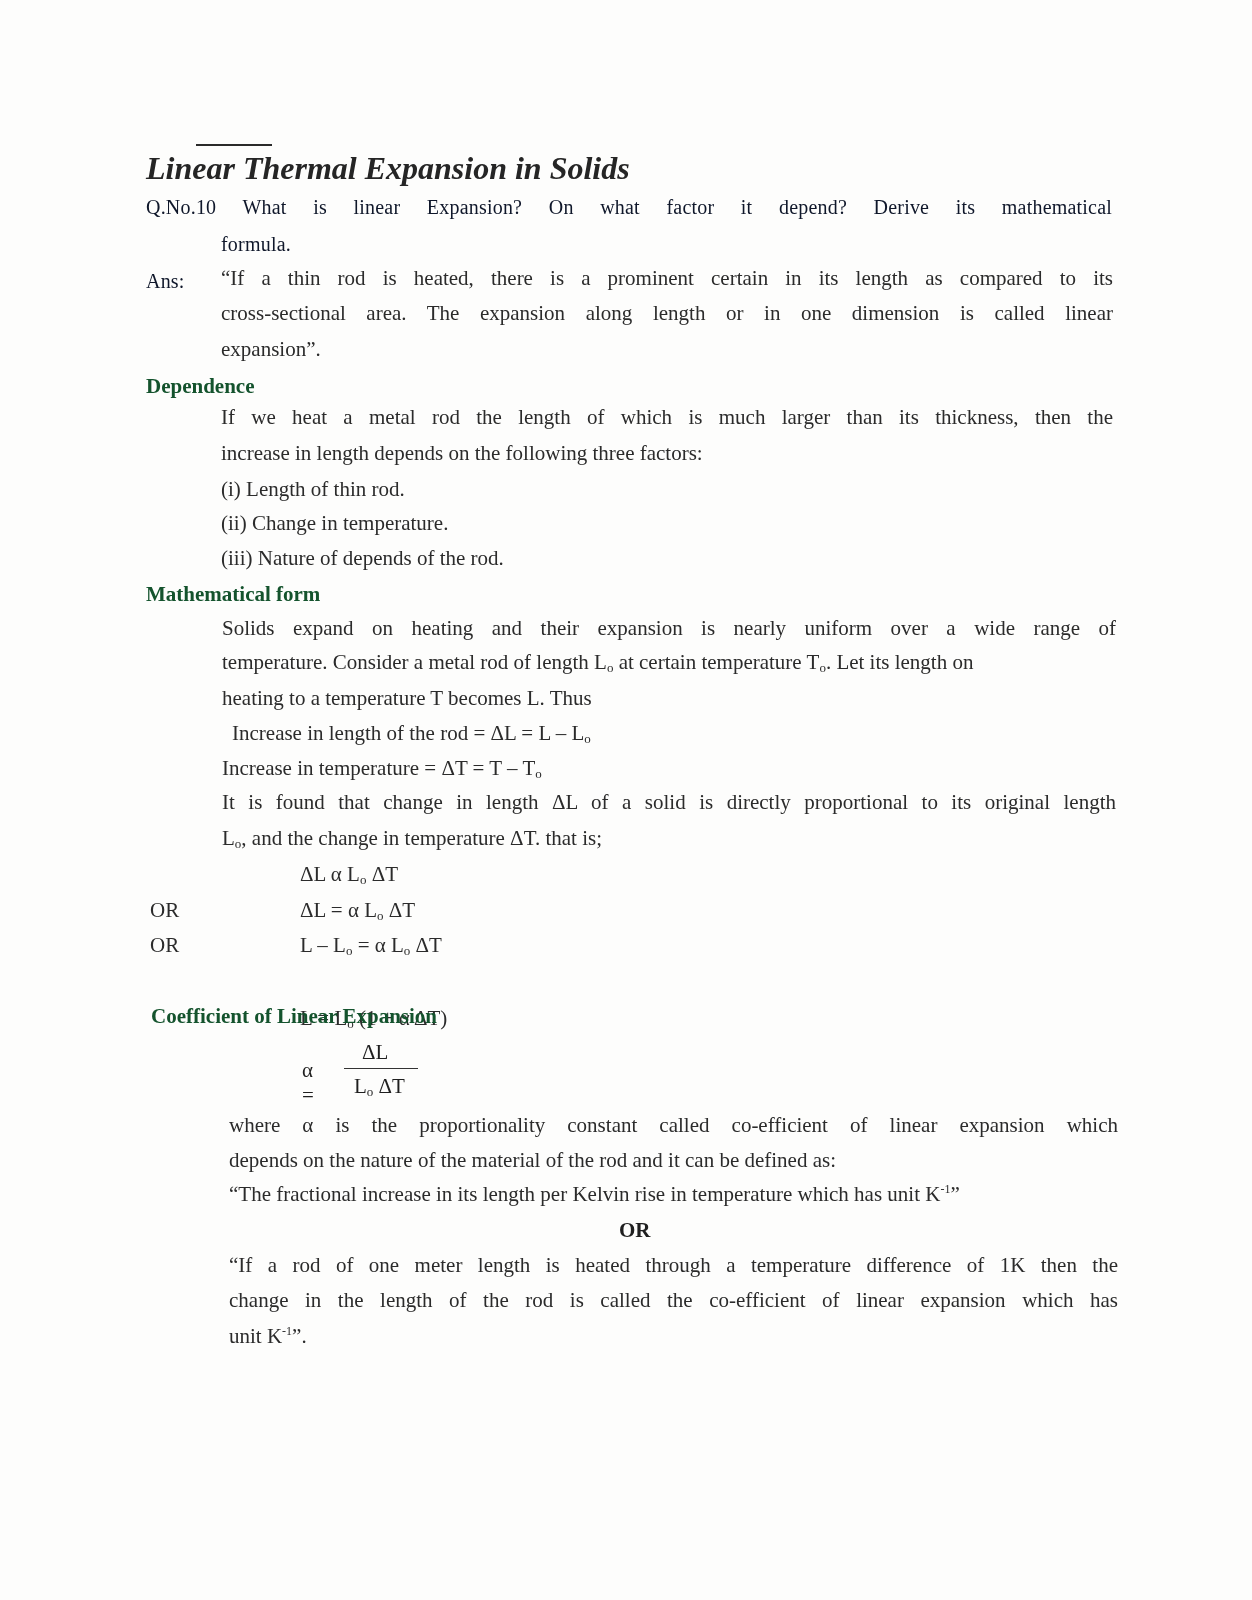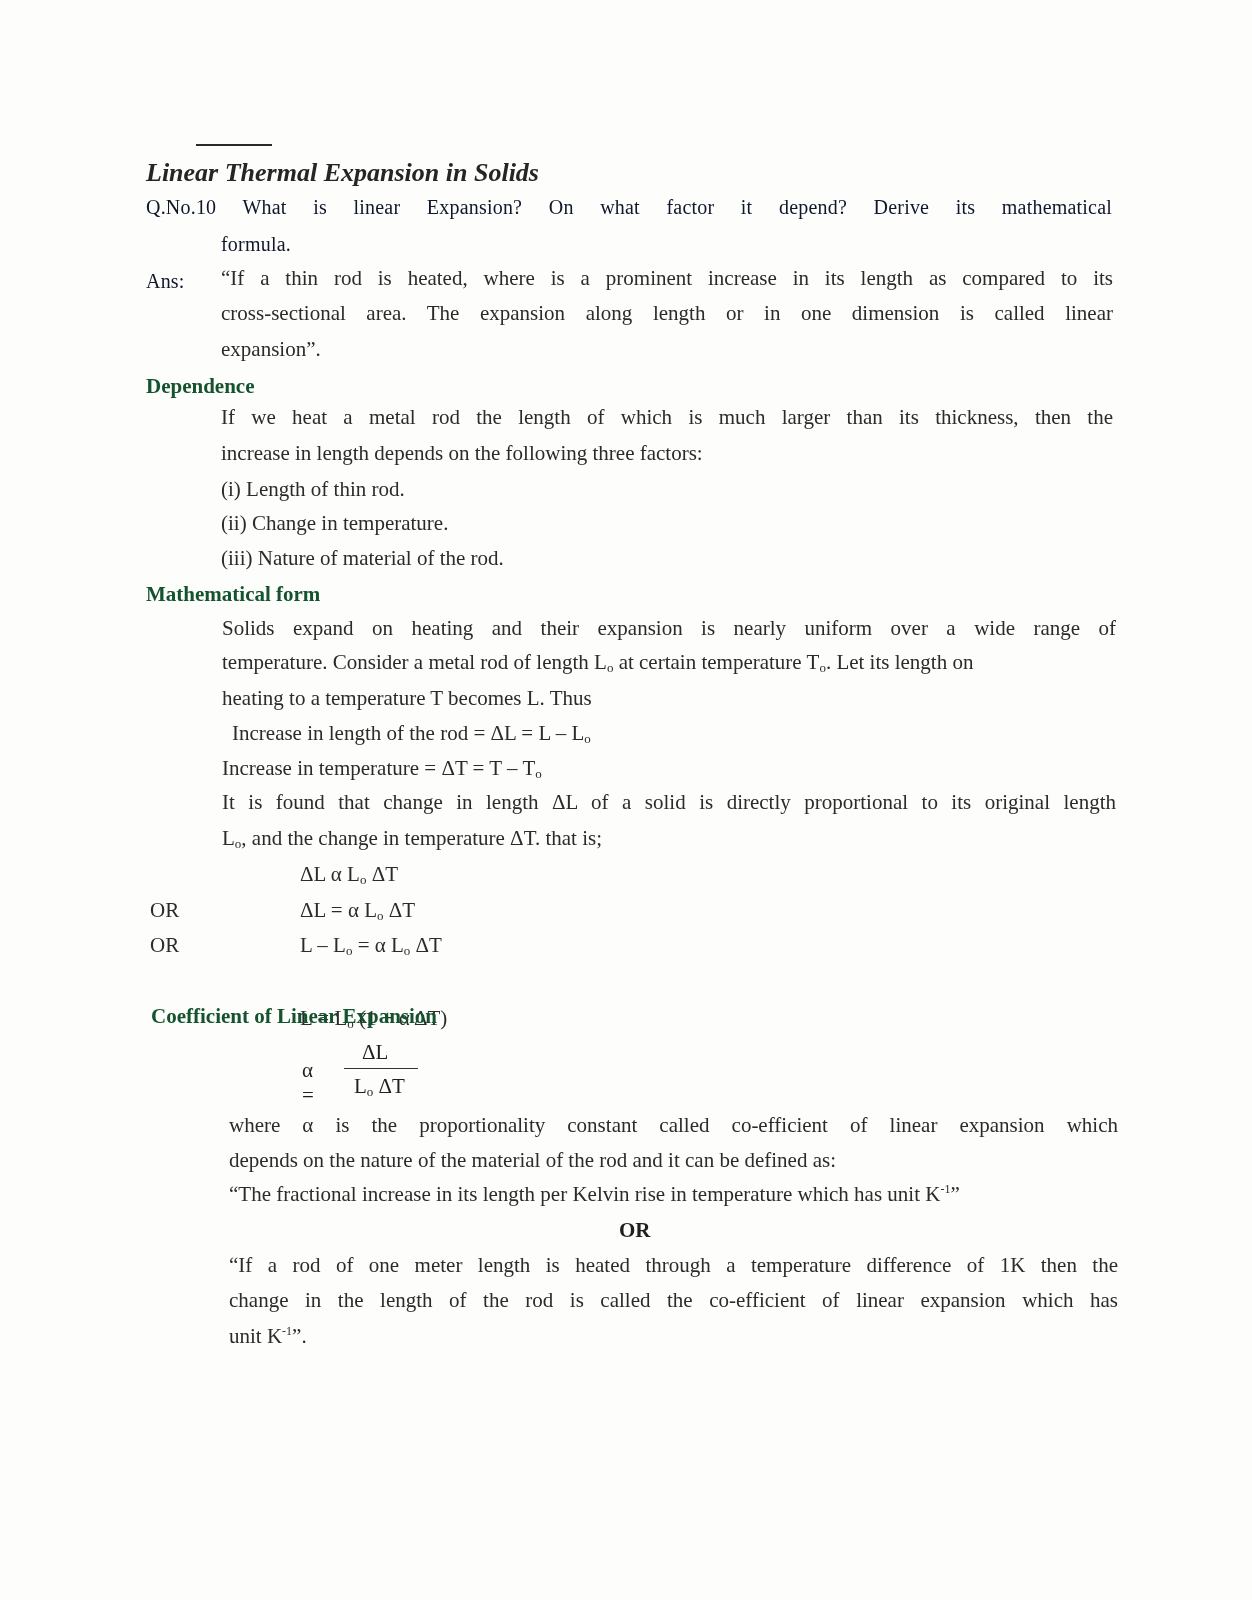--- a/index.html
+++ b/index.html
@@ -6,21 +6,21 @@
     body {
       width: 1252px; height: 1600px;
       background: #fdfdfc;
       color: #1f1f1f;
       font-family: "Liberation Serif", "DejaVu Serif", serif;
       position: relative;
       overflow: hidden;
     }
     .abs { position: absolute; white-space: nowrap; }
     .rule { position: absolute; left: 196px; top: 144px; width: 76px; height: 2px; background: #2a2a2a; }
-    .title { left: 146px; top: 158px; font-size: 26px; font-style: italic; font-weight: bold; color: #252525; }
+    .title { left: 146px; top: 150px; font-size: 32px; font-style: italic; font-weight: bold; color: #252525; }
     .q { font-size: 20px; font-weight: normal; color: #0f172a; letter-spacing: 0.2px; }
     .txt { font-size: 21px; color: #2b2b2b; }
     .head { font-size: 21px; font-weight: bold; color: #14532d; }
     .just { display: block; text-align: justify; text-align-last: justify; }
     sub { font-size: 13px; vertical-align: -3px; line-height: 0; }
     sup { font-size: 12px; vertical-align: 8px; line-height: 0; }
     .frac { position: absolute; left: 302px; top: 1040px; font-size: 21px; }
     .frac .alpha { position: absolute; left: 0; top: 18px; }
     .frac .num { position: absolute; left: 60px; top: 0; }
     .frac .bar { position: absolute; left: 42px; top: 28px; width: 74px; height: 1px; background: #333; }
@@ -34,35 +34,35 @@
 
 <div class="abs title">Linear Thermal Expansion in Solids</div>
 
 <div class="abs q" style="left:146px; top:196px; width:966px;">
     <span class="just">Q.No.10 What is linear Expansion? On what factor it depend? Derive its mathematical</span>
   </div>
 <div class="abs q" style="left:221px; top:233px;">formula.</div>
 
 <div class="abs q" style="left:146px; top:270px;">Ans:</div>
 <div class="abs txt" style="left:221px; top:266px; width:892px;">
-    <span class="just">“If a thin rod is heated, where is a prominent increase in its length as compared to its</span>
+    <span class="just">“If a thin rod is heated, there is a prominent certain in its length as compared to its</span>
   </div>
 <div class="abs txt" style="left:221px; top:301px; width:892px;">
     <span class="just">cross-sectional area. The expansion along length or in one dimension is called linear</span>
   </div>
 <div class="abs txt" style="left:221px; top:337px;">expansion”.</div>
 
 <div class="abs head" style="left:146px; top:374px;">Dependence</div>
 <div class="abs txt" style="left:221px; top:405px; width:892px;">
     <span class="just">If we heat a metal rod the length of which is much larger than its thickness, then the</span>
   </div>
 <div class="abs txt" style="left:221px; top:441px;">increase in length depends on the following three factors:</div>
 <div class="abs txt" style="left:221px; top:477px;">(i) Length of thin rod.</div>
 <div class="abs txt" style="left:221px; top:511px;">(ii) Change in temperature.</div>
-<div class="abs txt" style="left:221px; top:546px;">(iii) Nature of material of the rod.</div>
+<div class="abs txt" style="left:221px; top:546px;">(iii) Nature of depends of the rod.</div>
 
 <div class="abs head" style="left:146px; top:582px;">Mathematical form</div>
 <div class="abs txt" style="left:222px; top:616px; width:894px;">
     <span class="just">Solids expand on heating and their expansion is nearly uniform over a wide range of</span>
   </div>
 <div class="abs txt" style="left:222px; top:650px;">
   <span>temperature. Consider a metal rod of length L</span><sub>o</sub><span> at certain temperature T</span><sub>o</sub><span>. Let its length on</span>
 </div>
 <div class="abs txt" style="left:222px; top:686px;">heating to a temperature T becomes L. Thus</div>
 <div class="abs txt" style="left:232px; top:721px;">

